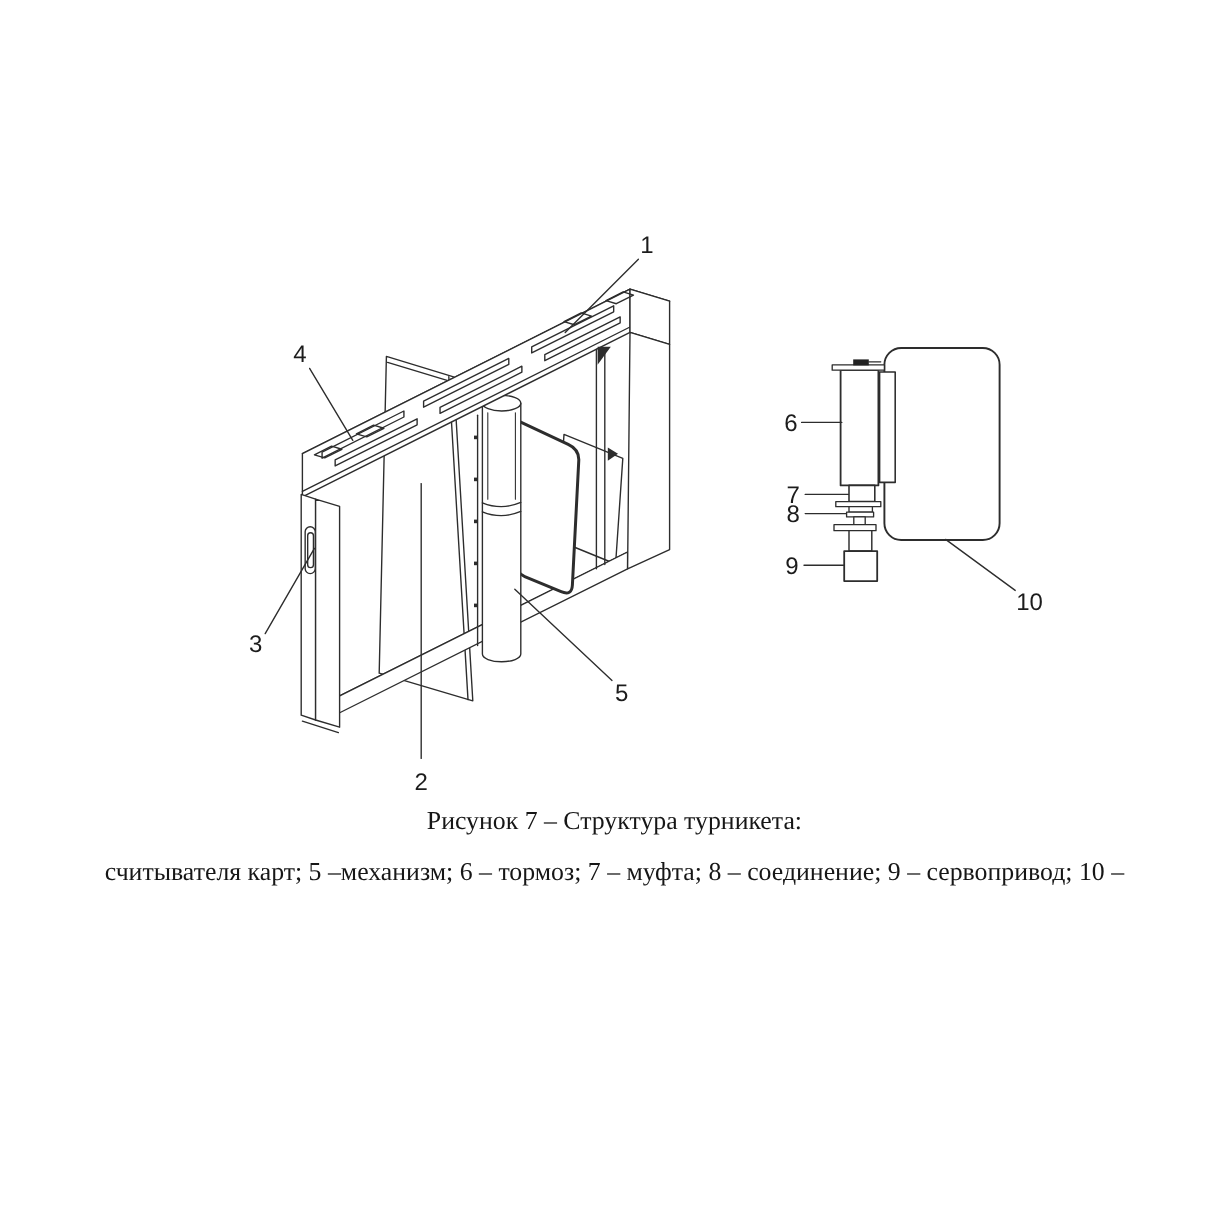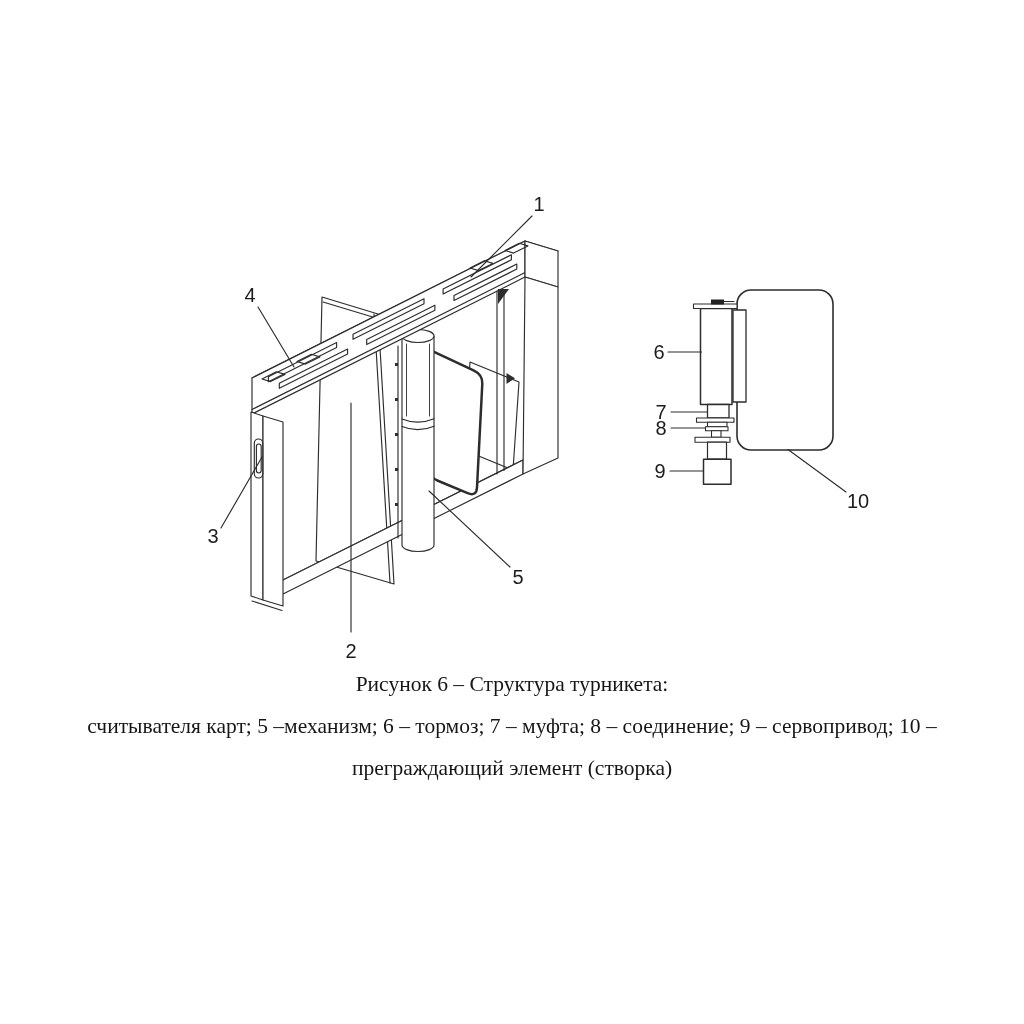--- a/index.html
+++ b/index.html
@@ -144,18 +144,17 @@
       <text x="659" y="359">6</text>
       <text x="661" y="419">7</text>
       <text x="661" y="435">8</text>
       <text x="660" y="478">9</text>
       <text x="858" y="508">10</text>
     </g>
   </g>
 </svg>
 
 <div class="caption-block">
-  <div>Рисунок 6 – Структура турникета:</div>
+  <div>Рисунок 7 – Структура турникета:</div>
   <div>считывателя карт; 5 –механизм; 6 – тормоз; 7 – муфта; 8 – соединение; 9 – сервопривод; 10 –</div>
-  <div>преграждающий элемент (створка)</div>
 </div>
 
 </div>
 
 </body></html>

